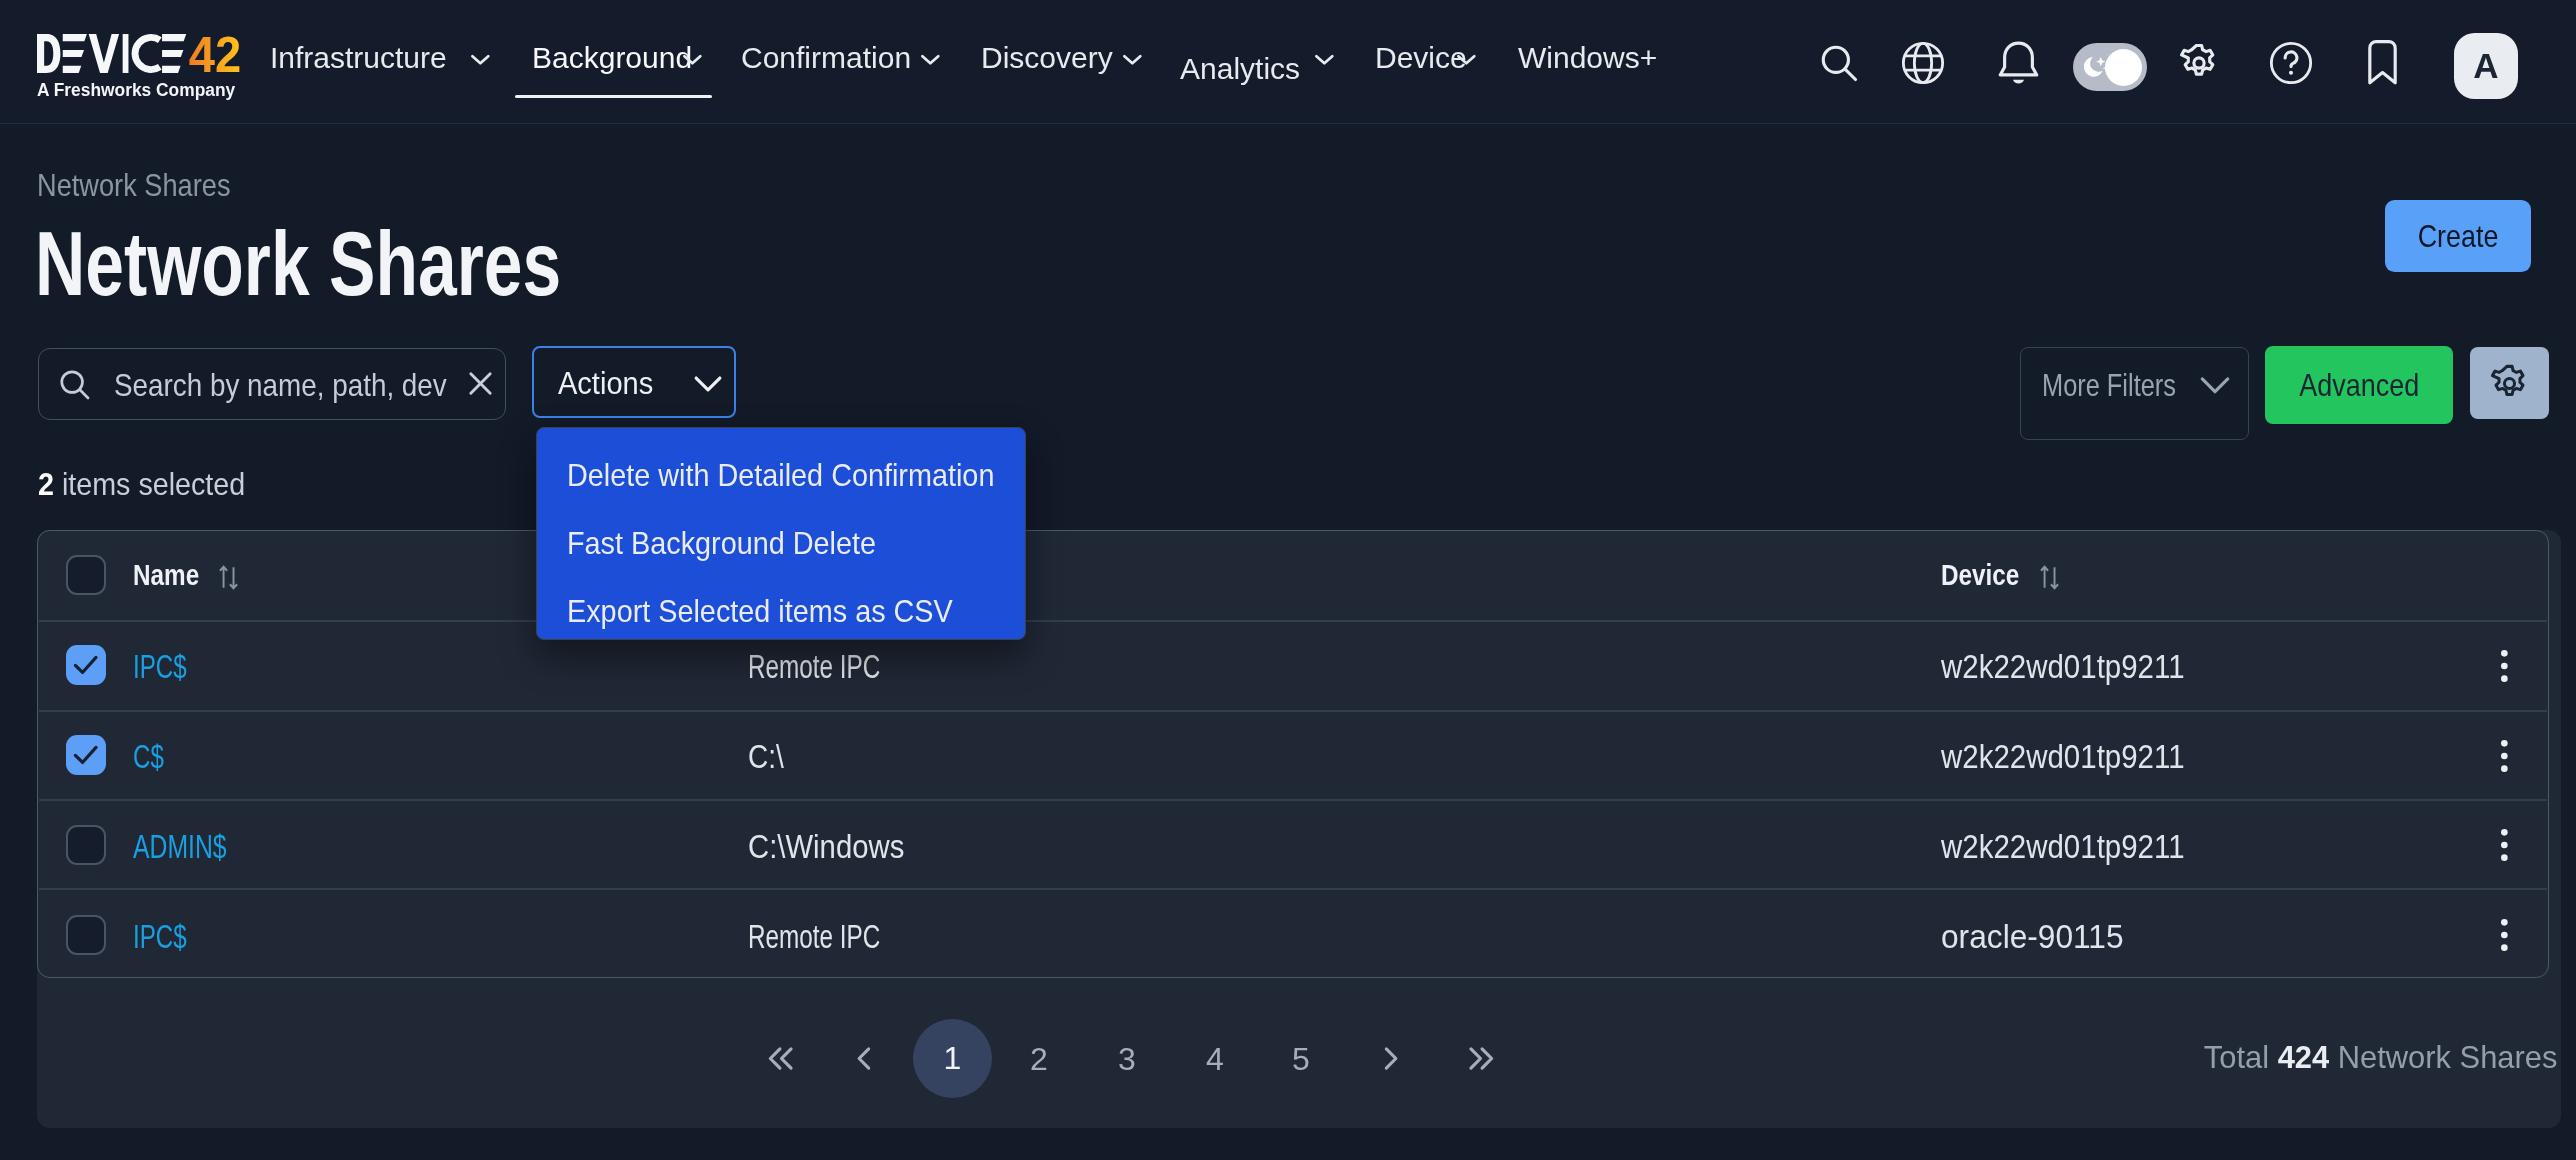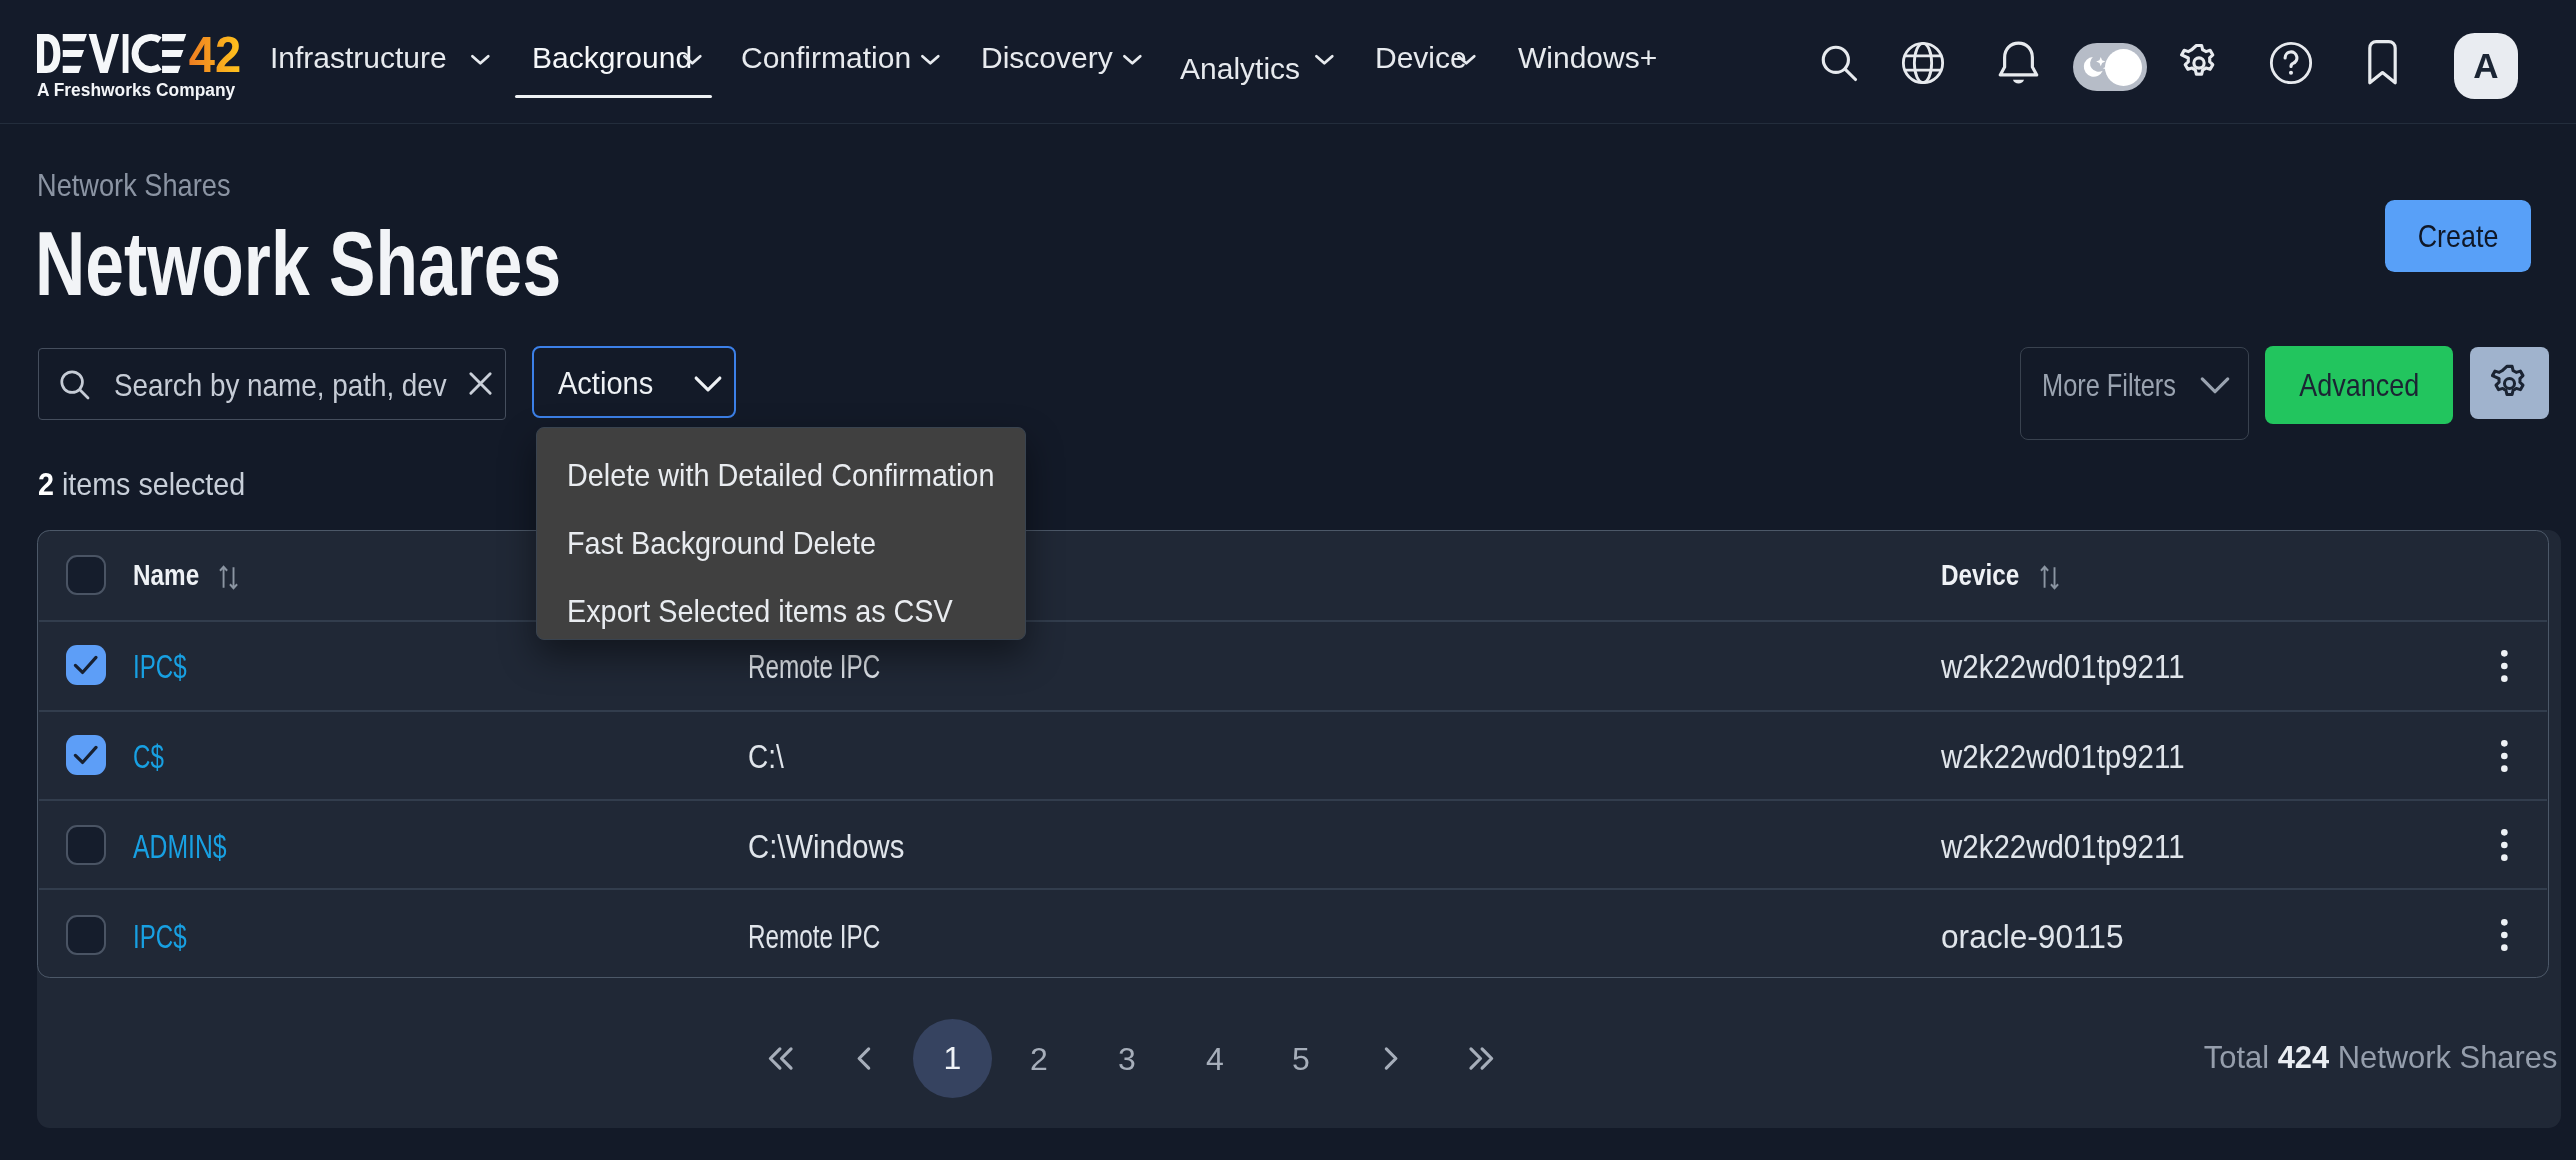--- a/index.html
+++ b/index.html
@@ -14,21 +14,21 @@
 .icn { position:absolute; }
 #toggle { position:absolute; left:2073px; top:43px; width:74px; height:48px; border-radius:25px; background:#b6bcc7; }
 #knob { position:absolute; right:4.8px; top:5.6px; width:37px; height:37px; border-radius:50%; background:#ffffff; }
 #avatar { position:absolute; left:2454px; top:33px; width:64px; height:66px; border-radius:20.7px; background:#e9ecf1; color:#1b2534; font-size:35px; font-weight:bold; display:flex; align-items:center; justify-content:center; }
 
 #breadcrumb { position:absolute; left:37px; top:167px; font-size:32px; color:#8b94a3; transform:scaleX(0.85); transform-origin:0 0; white-space:nowrap; }
 #h1 { position:absolute; left:35px; top:212px; font-size:91px; font-weight:bold; color:#f2f4f7; transform:scaleX(0.765); transform-origin:0 0; white-space:nowrap; }
 #create { position:absolute; left:2385px; top:200px; width:146px; height:72px; border-radius:9.5px; background:#58a0f8; color:#0f1727; font-size:32px; display:flex; align-items:center; justify-content:center; }
 #create span { transform:scaleX(0.84); }
 
-#search { position:absolute; left:38px; top:348px; width:468px; height:72px; border:1.6px solid #454e5d; border-radius:4px;padding-left:36px; }
+#search { position:absolute; left:38px; top:348px; width:468px; height:72px; border:1.6px solid #454e5d; border-radius:12px;padding-left:36px; }
 #search .ph { position:absolute; left:75px; top:17.5px; font-size:32px; color:#c6ccd6; white-space:nowrap; transform:scaleX(0.87); transform-origin:0 0; }
 #actions { position:absolute; left:532px; top:346px; width:204px; height:72px; border:2px solid #3c80e8; border-radius:8px; }
 #actions .t { position:absolute; left:24px; top:16.7px; font-size:32px; color:#eef1f4; white-space:nowrap; transform:scaleX(0.907); transform-origin:0 0; }
 #morefilters { position:absolute; left:2020px; top:347px; width:229px; height:93px; border:1.6px solid #39424f; border-radius:8px; }
 #morefilters .t { position:absolute; left:20.7px; top:19px; font-size:32px; color:#9aa3b0; white-space:nowrap; transform:scaleX(0.793); transform-origin:0 0; }
 #advanced { position:absolute; left:2265px; top:346px; width:188px; height:78px; border-radius:8px; background:#22c55e; color:#1b2433; font-size:32px; font-weight:bold; display:flex; align-items:center; justify-content:center; }
 #advanced span { transform:scaleX(0.843); font-weight:normal; }
 #gearbtn { position:absolute; left:2470px; top:347px; width:79px; height:72px; border-radius:8px; background:#a0b3cd; }
 #selcount { position:absolute; left:38px; top:466px; font-size:32px; color:#c8cfd9; white-space:nowrap; transform:scaleX(0.896); transform-origin:0 0; }
 #selcount b { color:#ffffff; }
@@ -37,21 +37,21 @@
 #tablewrap { position:absolute; left:37px; top:530px; width:2512px; height:448px; border:1.6px solid #4c5868; border-radius:12.7px; }
 .sep { position:absolute; left:39px; width:2508px; height:1.6px; background:#323d4d; }
 .cb { position:absolute; left:66px; width:40px; height:40px; border-radius:11px; }
 .cb.off { border:2.4px solid #4a5464; background:#151d2c; }
 .cb.on { background:#5d9ef7; }
 .name { position:absolute; left:133px; font-size:33px; color:#18a0e2; white-space:nowrap; transform-origin:0 0; transform:scaleX(0.73); }
 .path { position:absolute; left:748px; font-size:33px; color:#e0e5eb; white-space:nowrap; transform-origin:0 0; }
 .dev { position:absolute; left:1941px; font-size:33px; color:#e0e5eb; white-space:nowrap; transform-origin:0 0; }
 .hdr { font-weight:bold; color:#eef1f5; font-size:30px !important; transform:scaleX(0.81) !important; }
 
-#dropdown { position:absolute; left:536px; top:427px; width:490px; height:213px; background:#404040; border:1.6px solid #39434f; border-radius:8px; box-shadow:0 16px 36px rgba(0,0,0,0.45); }
+#dropdown { position:absolute; left:536px; top:427px; width:490px; height:213px; background:#1d4ed8; border:1.6px solid #39434f; border-radius:8px; box-shadow:0 16px 36px rgba(0,0,0,0.45); }
 #dropdown .it { position:absolute; left:30px; font-size:32px; color:#e9ecf0; white-space:nowrap; transform:scaleX(0.90); transform-origin:0 0; }
 
 .pgnum { position:absolute; top:1041px; font-size:32px; color:#a6aeba; }
 #pgcircle { position:absolute; left:913px; top:1019px; width:79px; height:79px; border-radius:50%; background:#364360; color:#f0f3f7; font-size:32px; display:flex; align-items:center; justify-content:center; }
 #total { position:absolute; top:1039px; right:19px; font-size:32px; color:#959eac; white-space:nowrap; transform:scaleX(0.965); transform-origin:100% 0; }
 #total b { color:#e9edf2; }
 </style>
 </head>
 <body>
 <div id="nav">

